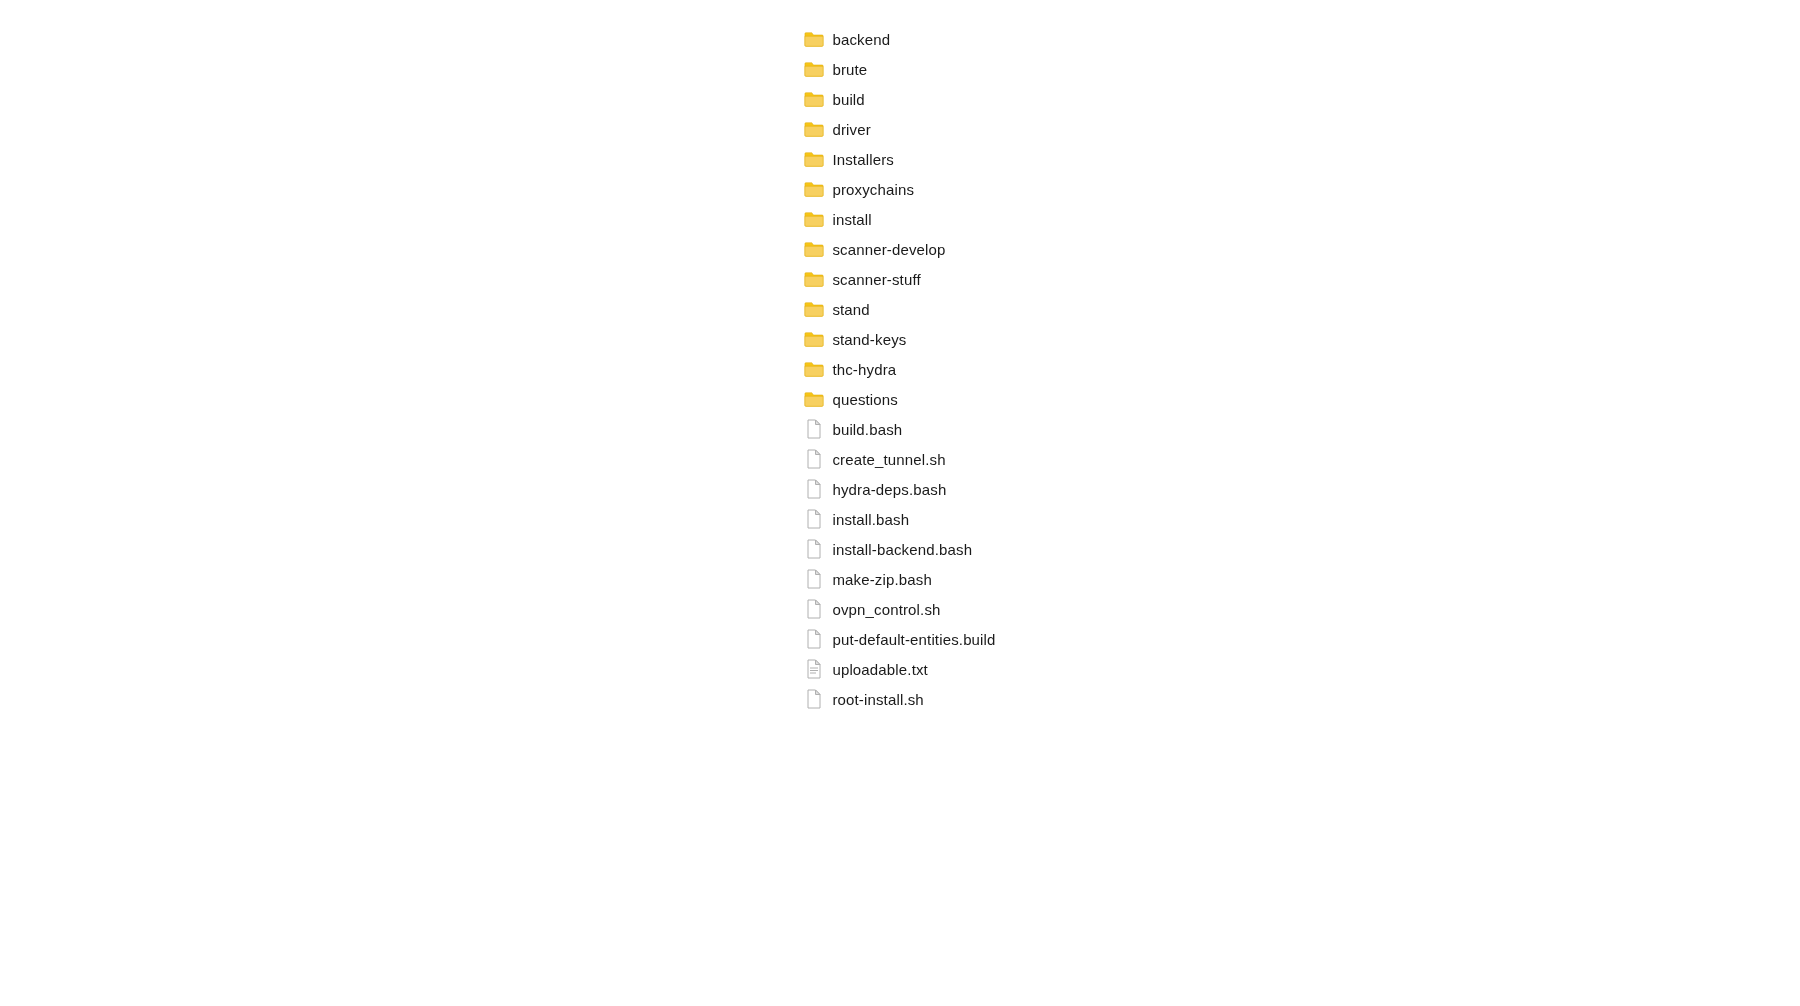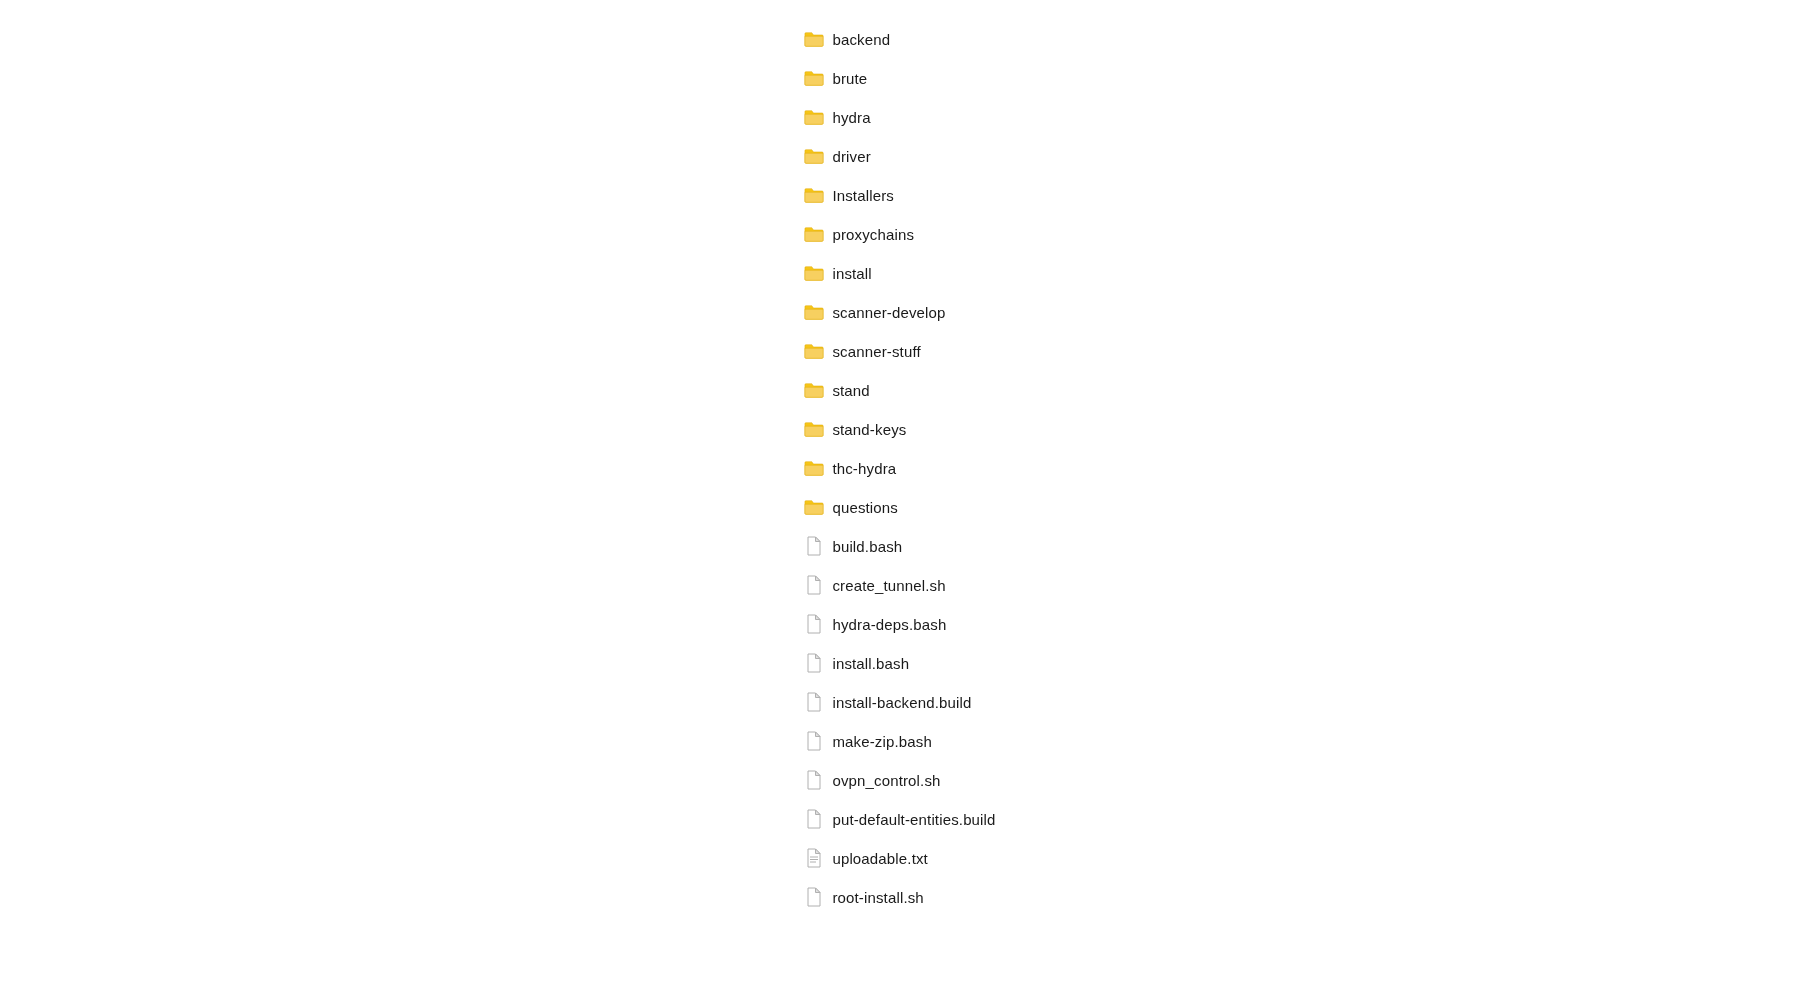--- a/index.html
+++ b/index.html
@@ -16,21 +16,21 @@
       width: 1800px;
       min-height: 1006px;
       display: flex;
       justify-content: center;
       padding-top: 20px;
     }
 
     .file-list {
       display: flex;
       flex-direction: column;
-      gap: 9px;
+      gap: 0px;
       padding: 4px 0;
     }
 
     .file-item {
       display: flex;
       align-items: center;
       gap: 8px;
       padding: 5px 8px;
       border-radius: 4px;
       cursor: default;
@@ -90,21 +90,21 @@
       </span>
       <span class="item-name">brute</span>
     </div>
     <div class="file-item">
       <span class="icon folder-icon">
         <svg viewBox="0 0 22 18" fill="none" xmlns="http://www.w3.org/2000/svg">
       <path d="M1 3C1 2.44772 1.44772 2 2 2H8.5L10.5 4.5H20C20.5523 4.5 21 4.94772 21 5.5V16C21 16.5523 20.5523 17 20 17H2C1.44772 17 1 16.5523 1 16V3Z" fill="#F5C518" stroke="#E0A800" stroke-width="0.5"></path>
       <path d="M1 6H21V16C21 16.5523 20.5523 17 20 17H2C1.44772 17 1 16.5523 1 16V6Z" fill="#F7D060" stroke="#E0A800" stroke-width="0.5"></path>
     </svg>
       </span>
-      <span class="item-name">hydra</span>
+      <span class="item-name">build</span>
     </div>
     <div class="file-item">
       <span class="icon folder-icon">
         <svg viewBox="0 0 22 18" fill="none" xmlns="http://www.w3.org/2000/svg">
       <path d="M1 3C1 2.44772 1.44772 2 2 2H8.5L10.5 4.5H20C20.5523 4.5 21 4.94772 21 5.5V16C21 16.5523 20.5523 17 20 17H2C1.44772 17 1 16.5523 1 16V3Z" fill="#F5C518" stroke="#E0A800" stroke-width="0.5"></path>
       <path d="M1 6H21V16C21 16.5523 20.5523 17 20 17H2C1.44772 17 1 16.5523 1 16V6Z" fill="#F7D060" stroke="#E0A800" stroke-width="0.5"></path>
     </svg>
       </span>
       <span class="item-name">driver</span>
     </div>
@@ -225,21 +225,21 @@
       </span>
       <span class="item-name">install.bash</span>
     </div>
     <div class="file-item">
       <span class="icon file-icon">
         <svg viewBox="0 0 16 20" fill="none" xmlns="http://www.w3.org/2000/svg">
       <path d="M2 1H9.5L14 5.5V19H2V1Z" fill="white" stroke="#b0b0b0" stroke-width="1"></path>
       <path d="M9.5 1L14 5.5H9.5V1Z" fill="#e0e0e0" stroke="#b0b0b0" stroke-width="1"></path>
     </svg>
       </span>
-      <span class="item-name">install-backend.build</span>
+      <span class="item-name">install-backend.bash</span>
     </div>
     <div class="file-item">
       <span class="icon file-icon">
         <svg viewBox="0 0 16 20" fill="none" xmlns="http://www.w3.org/2000/svg">
       <path d="M2 1H9.5L14 5.5V19H2V1Z" fill="white" stroke="#b0b0b0" stroke-width="1"></path>
       <path d="M9.5 1L14 5.5H9.5V1Z" fill="#e0e0e0" stroke="#b0b0b0" stroke-width="1"></path>
     </svg>
       </span>
       <span class="item-name">make-zip.bash</span>
     </div>

